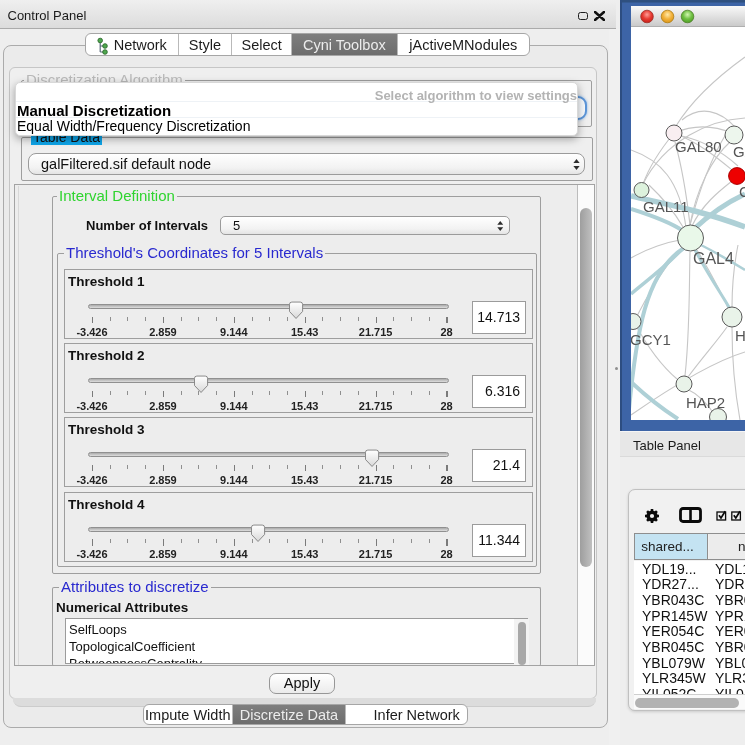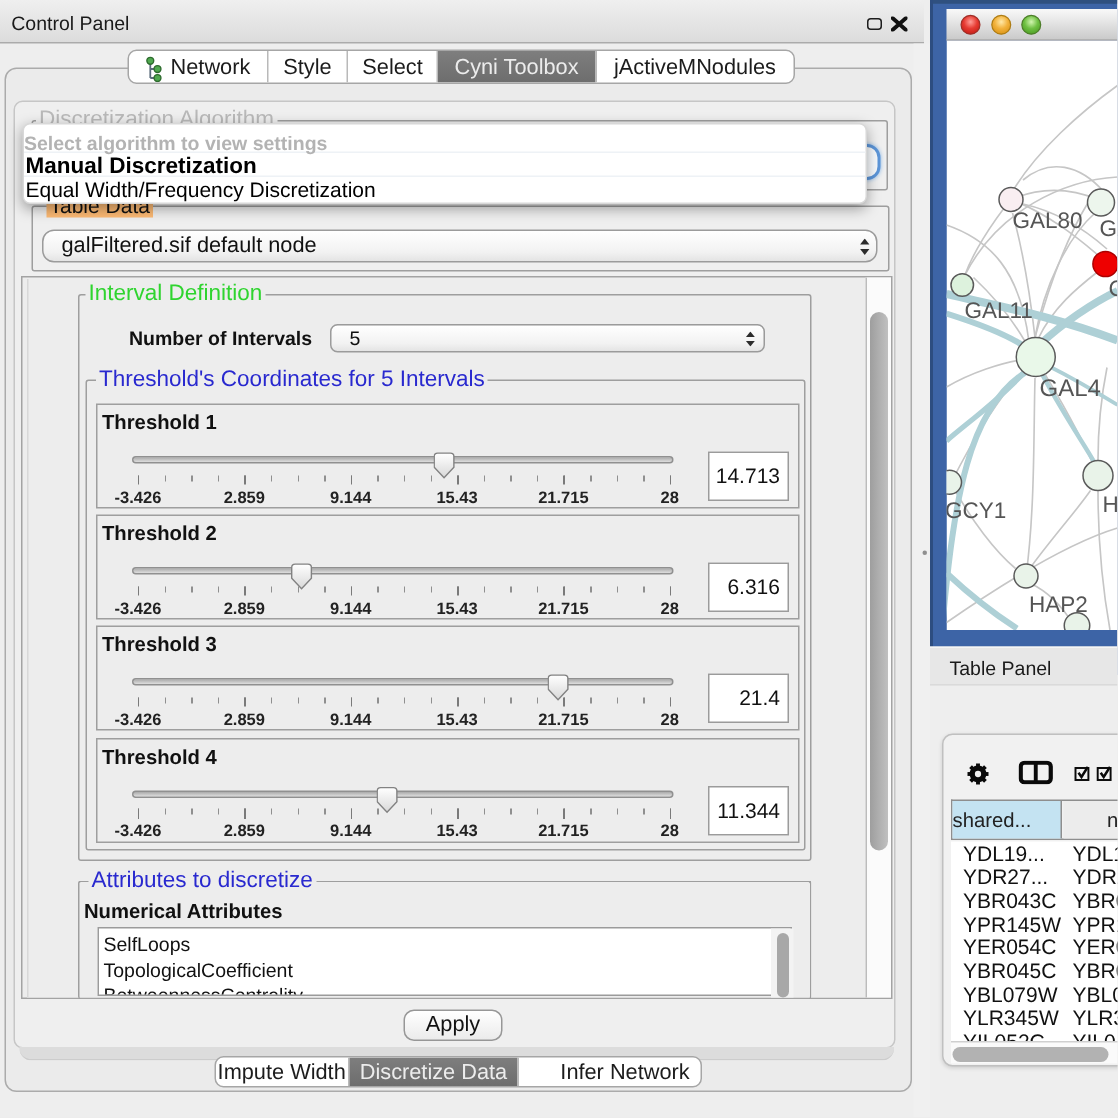--- a/index.html
+++ b/index.html
@@ -81,21 +81,21 @@
   </div>
 
   <div class="abs" id="panelA"></div>
   <div class="abs" id="panelB"></div>
 
   <div class="abs group" style="left:21px;top:80px;width:571px;height:47px;"></div>
   <div class="abs gtitle" style="left:24px;top:72px;color:#b9b9b9;font-size:15px;background:#efefef;">Discretization Algorithm</div>
   <div class="abs" style="left:28px;top:96px;width:559px;height:24px;border:2.5px solid #5c95d8;border-radius:9px;box-shadow:0 0 3px #86b6e8;background:#f6f9fc;"></div>
 
   <div class="abs group" style="left:21px;top:137px;width:572px;height:44px;"></div>
-  <div class="abs gtitle" style="left:31px;top:130px;color:#111;font-size:14px;background:#fdba74;">Table Data</div>
+  <div class="abs gtitle" style="left:31px;top:130px;color:#111;font-size:14px;background:#0ea5e9;">Table Data</div>
   <div class="combo" style="left:28px;top:153px;width:557px;height:22px;border-radius:8px;padding-left:12px;font-size:14.5px;">galFiltered.sif default node</div>
   <svg class="abs" style="left:572.5px;top:159px;" width="7" height="11" viewBox="0 0 7 11">
     <path d="M3.5 0 L6.6 4 L0.4 4 Z" fill="#2c2c2c"></path>
     <path d="M3.5 11 L6.6 7 L0.4 7 Z" fill="#2c2c2c"></path>
   </svg>
 
   <div class="abs" id="viewport"></div>
   <div class="abs" id="vpinner"></div>
   <div class="abs" id="sbmain">
       <div class="thumb"></div>
@@ -228,21 +228,21 @@
   <div class="abs" id="applybtn">Apply</div>
   <div class="abs seg" id="bottabs">
     <div class="s" style="width:95px;">Impute Width</div>
     <div class="s sel" style="width:122px;">Discretize Data</div>
     <div class="s" style="width:108px;margin-left:20px;">Infer Network</div>
   </div>
 
   <div class="abs" id="popup">
     <div style="position:absolute;left:0;top:18px;width:100%;height:1px;background:#eef2f6;"></div>
     <div style="position:absolute;left:0;top:34px;width:100%;height:1px;background:#eef2f6;"></div>
-    <div style="position:absolute;left:0;top:4.5px;width:100%;text-align:left;font-size:13px;font-weight:bold;color:#b3b3b3;">Select algorithm to view settings</div>
+    <div style="position:absolute;left:0;top:4.5px;width:100%;text-align:right;font-size:13px;font-weight:bold;color:#b3b3b3;">Select algorithm to view settings</div>
     <div style="position:absolute;left:1px;top:19px;font-size:15px;font-weight:bold;color:#000;">Manual Discretization</div>
     <div style="position:absolute;left:1px;top:34.5px;font-size:14px;color:#000;">Equal Width/Frequency Discretization</div>
   </div>
 
   <div class="abs" id="divider"></div>
   <div class="abs" id="netwin">
   <svg width="125" height="450" viewBox="0 0 125 450">
     <defs>
       <linearGradient id="tbg" x1="0" y1="0" x2="0" y2="1">
             <stop offset="0" stop-color="#f9f9f9"></stop>
@@ -357,21 +357,21 @@
       <line x1="11.5" y1="1" x2="11.5" y2="15" stroke="#0a0a0a" stroke-width="2.6"></line>
     </svg>
     <svg style="position:absolute;left:86.5px;top:20px;" width="26" height="11" viewBox="0 0 26 11">
       <rect x="1" y="2" width="8.6" height="8" fill="none" stroke="#0a0a0a" stroke-width="1.3"></rect>
       <path d="M3 5.2 L5 8 L9.2 1.2" fill="none" stroke="#0a0a0a" stroke-width="1.7"></path>
       <rect x="15.8" y="2" width="8.6" height="8" fill="none" stroke="#0a0a0a" stroke-width="1.3"></rect>
       <path d="M17.8 5.2 L19.8 8 L24 1.2" fill="none" stroke="#0a0a0a" stroke-width="1.7"></path>
     </svg>
 
     <div style="position:absolute;left:5px;top:43px;width:125px;height:27px;border:1px solid #8e8e8e;border-right:none;">
-      <div style="position:absolute;left:0;top:0;width:73px;height:25px;background:#c4e3f2;border-right:1px solid #8e8e8e;font-size:13.5px;color:#222;text-align:left;line-height:25px;padding-right:7px;">shared...</div>
+      <div style="position:absolute;left:0;top:0;width:73px;height:25px;background:#c4e3f2;border-right:1px solid #8e8e8e;font-size:13.5px;color:#222;text-align:center;line-height:25px;padding-right:7px;">shared...</div>
       <div style="position:absolute;left:74px;top:0;width:60px;height:25px;background:#ececec;font-size:13.5px;color:#222;padding-left:29px;line-height:25px;">na</div>
     </div>
 
     <div style="position:absolute;left:5px;top:71px;width:125px;height:133px;background:#fff;overflow:hidden;font-size:14px;color:#111;">
       <div style="position:absolute;left:8px;top:0.8px;line-height:15.66px;">YDL19...<br>YDR27...<br>YBR043C<br>YPR145W<br>YER054C<br>YBR045C<br>YBL079W<br>YLR345W<br>YIL052C</div>
       <div style="position:absolute;left:81px;top:0.8px;line-height:15.66px;">YDL1<br>YDR2<br>YBR0<br>YPR1<br>YER0<br>YBR0<br>YBL0<br>YLR3<br>YIL0</div>
     </div>
 
     <div style="position:absolute;left:5px;top:204px;width:125px;height:15px;background:#fafafa;border-top:1px solid #cfcfcf;">
       <div style="position:absolute;left:1px;top:3px;width:104px;height:10px;background:#b2b2b2;border-radius:5px;"></div>

